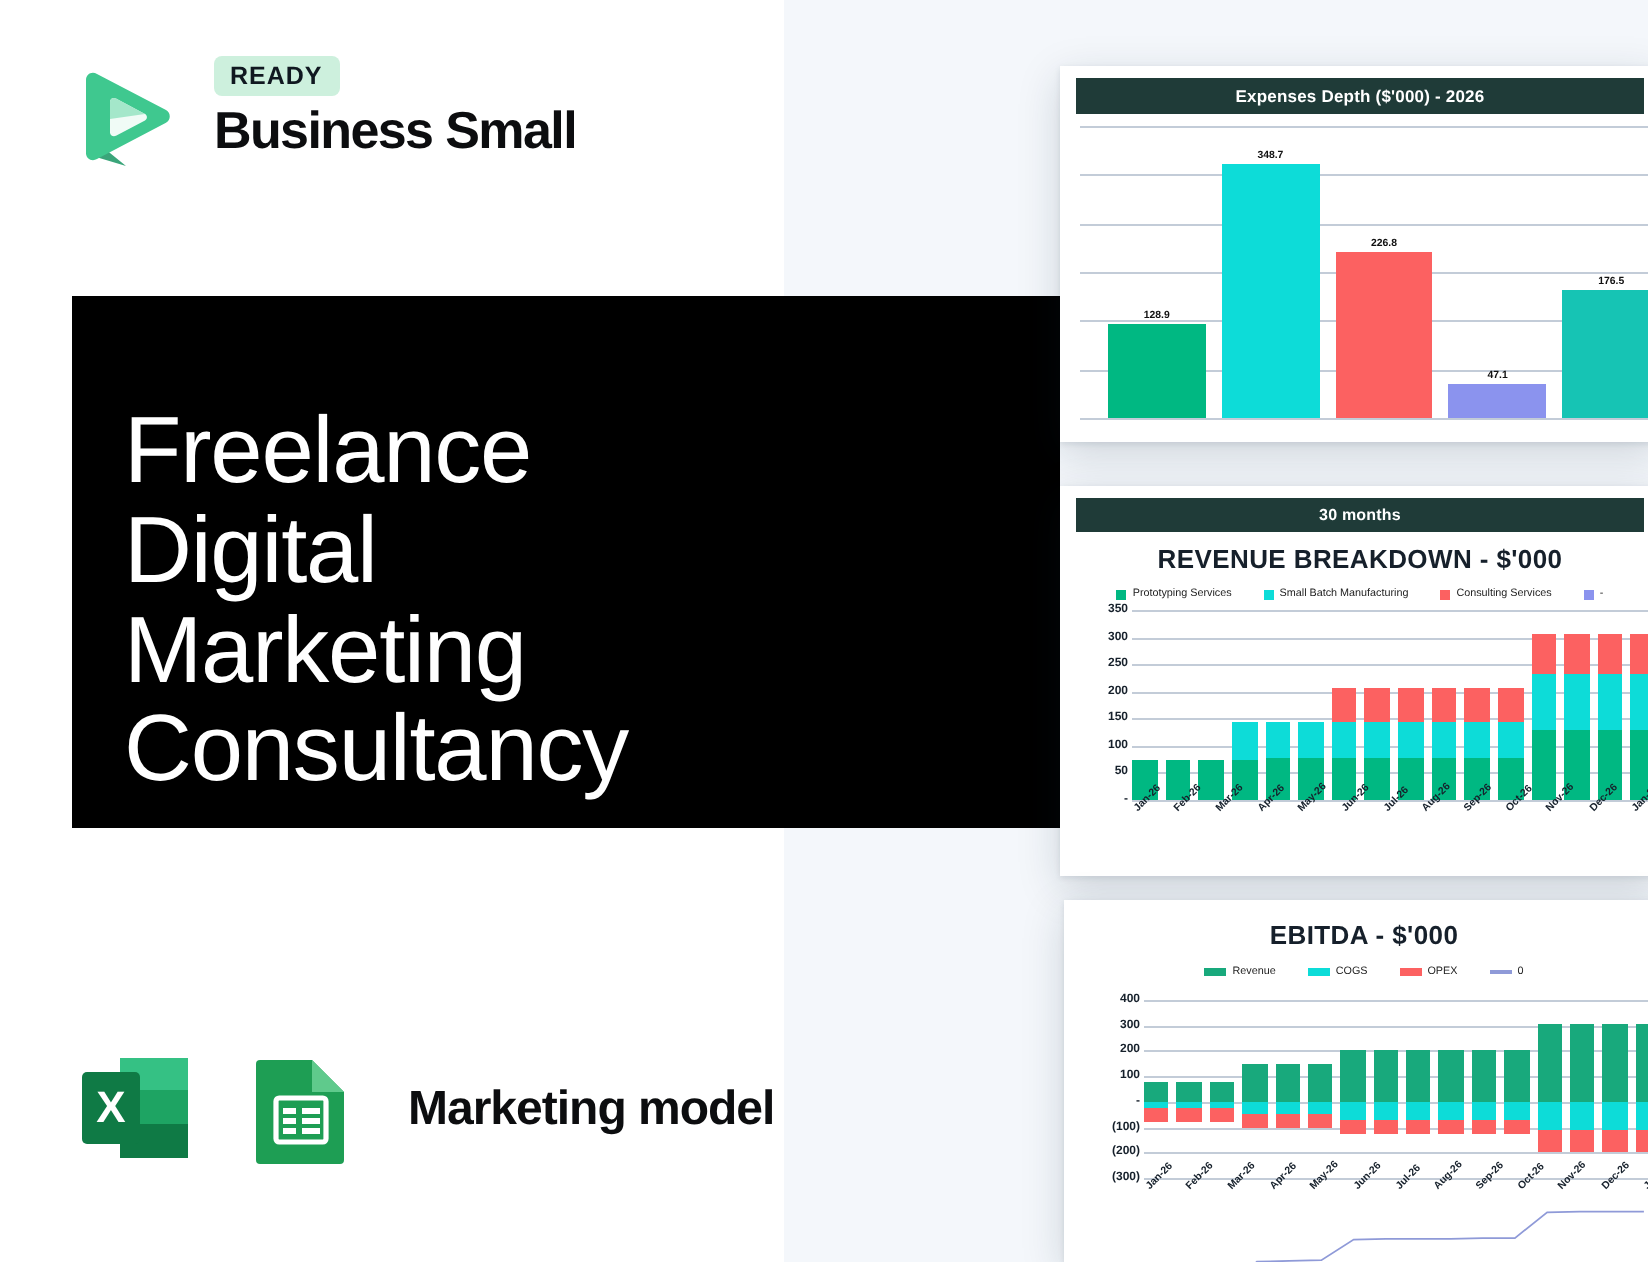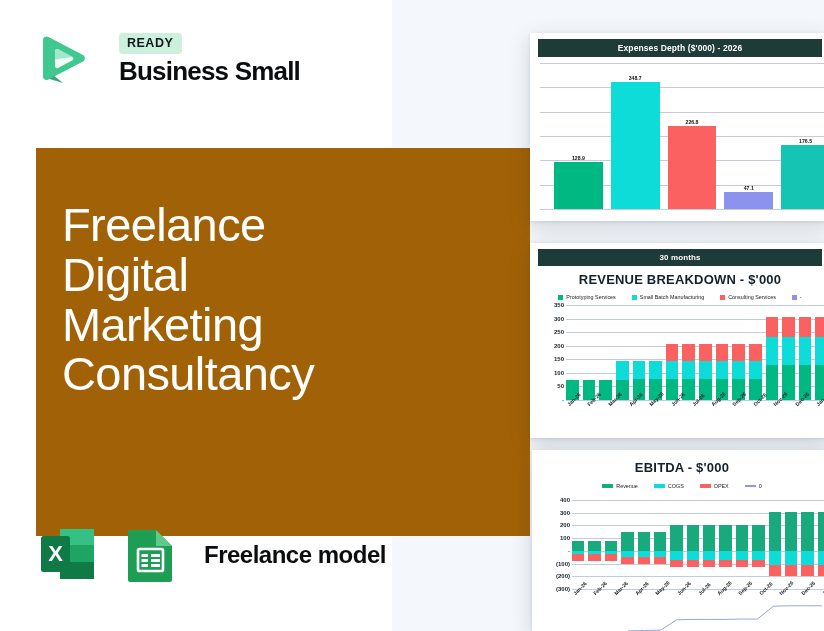--- a/index.html
+++ b/index.html
@@ -10,37 +10,37 @@
     overflow: hidden;
     position: relative;
   }
   #stage { position: absolute; inset: 0; width: 824px; height: 631px; overflow: hidden; }
 
   
   .bg-left  { position: absolute; left: 0; top: 0; width: 392px; height: 631px; background: #ffffff; }
   .bg-right { position: absolute; left: 392px; top: 0; width: 432px; height: 631px; background: #f4f7fb; }
 
   
-  .brand { position: absolute; left: 33px; top: 28px; display: flex; align-items: center; gap: 24px; }
+  .brand { position: absolute; left: 33px; top: 28px; display: flex; align-items: flex-start; gap: 12px; }
   .brand-mark { width: 62px; height: 62px; position: relative; }
   .brand-text { display: flex; flex-direction: column; gap: 4px; align-items: flex-start; }
   .ready-badge {
     background: #cdf0dd; color: #101820; font-size: 12.5px; font-weight: 700;
     letter-spacing: .04em; padding: 3px 9px 3px 8px; border-radius: 4px;
     font-family: "Liberation Sans", sans-serif; line-height: 1.15;
   }
   .brand-name {
     font-size: 26px; font-weight: 700; color: #0c0d0f; letter-spacing: -0.8px;
     font-family: "Liberation Sans", sans-serif; line-height: 1.05; white-space: nowrap;
   }
 
   
   .hero {
-    position: absolute; left: 36px; top: 148px; width: 494px; height: 388px;
-    background: #a16207;
+    position: absolute; left: 36px; top: 148px; width: 494px; height: 266px;
+    background: #000000;
   }
   .hero-title {
     position: absolute; left: 26px; top: 52px; width: 450px;
     color: #ffffff; font-size: 47px; line-height: 1.06; font-weight: 400;
     letter-spacing: -0.6px; font-family: "Liberation Sans", sans-serif;
     white-space: pre-line;
   }
 
   
   .footer-row { position: absolute; left: 38px; top: 523px; display: flex; align-items: center; gap: 17px; }
@@ -170,21 +170,21 @@
         <path d="M37 7 l16 16 h-16 z" fill="#5fca8c"></path>
         <rect x="19" y="26" width="25" height="22" rx="1.6" fill="none" stroke="#ffffff" stroke-width="2.6"></rect>
         <rect x="22.5" y="31" width="6.5" height="3" fill="#ffffff"></rect>
         <rect x="32" y="31" width="9" height="3" fill="#ffffff"></rect>
         <rect x="22.5" y="36" width="6.5" height="3" fill="#ffffff"></rect>
         <rect x="32" y="36" width="9" height="3" fill="#ffffff"></rect>
         <rect x="22.5" y="41" width="6.5" height="3" fill="#ffffff"></rect>
         <rect x="32" y="41" width="9" height="3" fill="#ffffff"></rect>
       </svg>
     </div>
-    <span class="footer-label">Freelance model</span>
+    <span class="footer-label">Marketing model</span>
   </div>
 
   <div class="card" id="card-expenses">
     <div class="dark-bar">Expenses Depth ($'000) - 2026</div>
     <div class="plot1">
       <div class="grid-lines" id="grid1">
           <div style="top: 0%;"></div>
           <div style="top: 16.6667%;"></div>
           <div style="top: 33.3333%;"></div>
           <div style="top: 50%;"></div>

